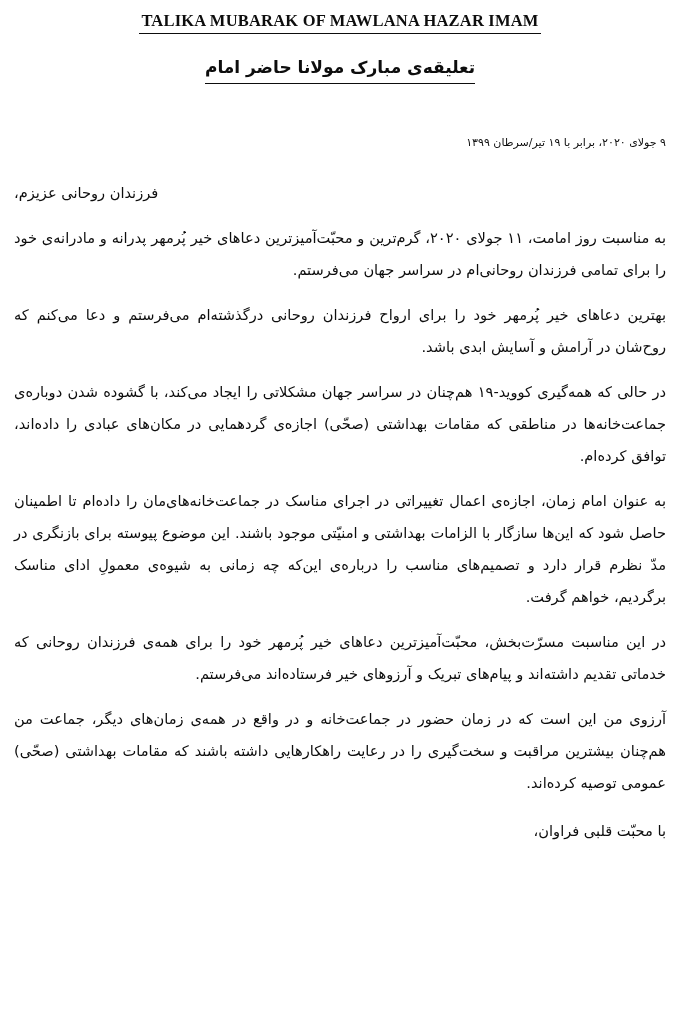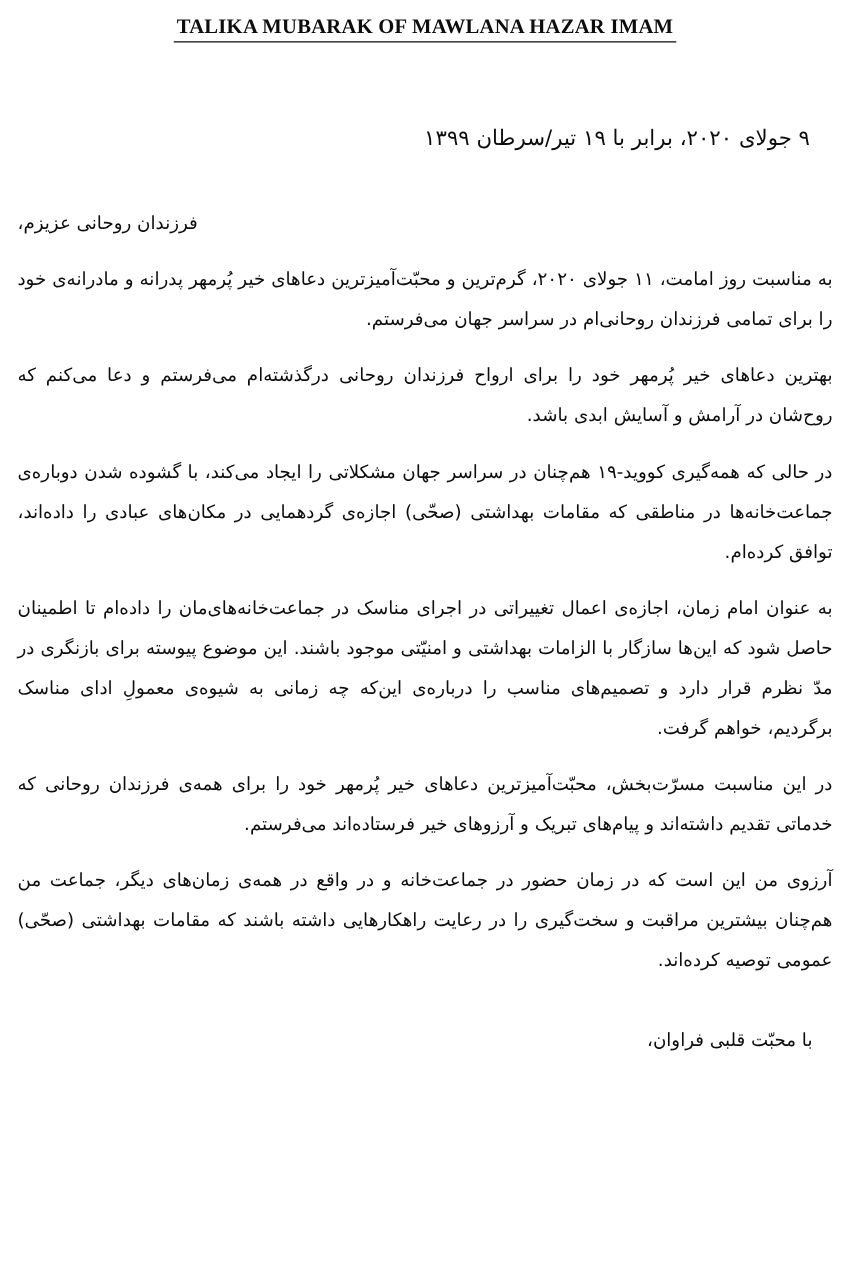--- a/index.html
+++ b/index.html
@@ -56,23 +56,23 @@
   .title-fa span {
     border-bottom: 1.4px solid #0d0d0d;
     padding-bottom: 3px;
     display: inline-block;
   }
 
   
   .datum {
     direction: rtl;
     text-align: right;
-    font-size: 17px;
+    font-size: 11px;
     line-height: 32px;
-    margin: 18px;
+    margin: 0;
     padding-top: 43px;
   }
 
   .salutation {
     direction: rtl;
     text-align: left;
     font-size: 14.6px;
     line-height: 32px;
     margin: 0;
     padding-top: 18px;
@@ -86,40 +86,41 @@
     font-size: 14.6px;
     line-height: 32px;
     margin: 0;
     padding-top: 13px;
   }
 
   .closing {
     direction: rtl;
     font-size: 14.6px;
     line-height: 32px;
-    margin: 16px;
+    margin: 0;
     padding-top: 16px;
   }
 
   .signature {
     direction: rtl;
     text-align: right;
     font-size: 14.6px;
     line-height: 32px;
     margin: 0;
     padding-top: 14px;
   }
 </style>
 </head>
 <body>
 
 <div class="page">
 
   <h1 class="title-en"><span>TALIKA MUBARAK OF MAWLANA HAZAR IMAM</span></h1>
 
+  <h2 class="title-fa"><span>تعلیقه‌ی مبارک مولانا حاضر امام</span></h2>
 
   <p class="datum">۹ جولای ۲۰۲۰، برابر با ۱۹ تیر/سرطان ۱۳۹۹</p>
 
   <p class="salutation">فرزندان روحانی عزیزم،</p>
 
   <p class="para">به مناسبت روز امامت، ۱۱ جولای ۲۰۲۰، گرم‌ترین و محبّت‌آمیزترین دعاهای خیر پُرمهر پدرانه و مادرانه‌ی خود را برای تمامی فرزندان روحانی‌ام در سراسر جهان می‌فرستم.</p>
   <p class="para">بهترین دعاهای خیر پُرمهر خود را برای ارواح فرزندان روحانی درگذشته‌ام می‌فرستم و دعا می‌کنم که روح‌شان در آرامش و آسایش ابدی باشد.</p>
   <p class="para">در حالی که همه‌گیری کووید-۱۹ هم‌چنان در سراسر جهان مشکلاتی را ایجاد می‌کند، با گشوده شدن دوباره‌ی جماعت‌خانه‌ها در مناطقی که مقامات بهداشتی (صحّی) اجازه‌ی گردهمایی در مکان‌های عبادی را داده‌اند، توافق کرده‌ام.</p>
   <p class="para">به عنوان امام زمان، اجازه‌ی اعمال تغییراتی در اجرای مناسک در جماعت‌خانه‌های‌مان را داده‌ام تا اطمینان حاصل شود که این‌ها سازگار با الزامات بهداشتی و امنیّتی موجود باشند. این موضوع پیوسته برای بازنگری در مدّ نظرم قرار دارد و تصمیم‌های مناسب را درباره‌ی این‌که چه زمانی به شیوه‌ی معمولِ ادای مناسک برگردیم، خواهم گرفت.</p>
   <p class="para">در این مناسبت مسرّت‌بخش، محبّت‌آمیزترین دعاهای خیر پُرمهر خود را برای همه‌ی فرزندان روحانی که خدماتی تقدیم داشته‌اند و پیام‌های تبریک و آرزوهای خیر فرستاده‌اند می‌فرستم.</p>

